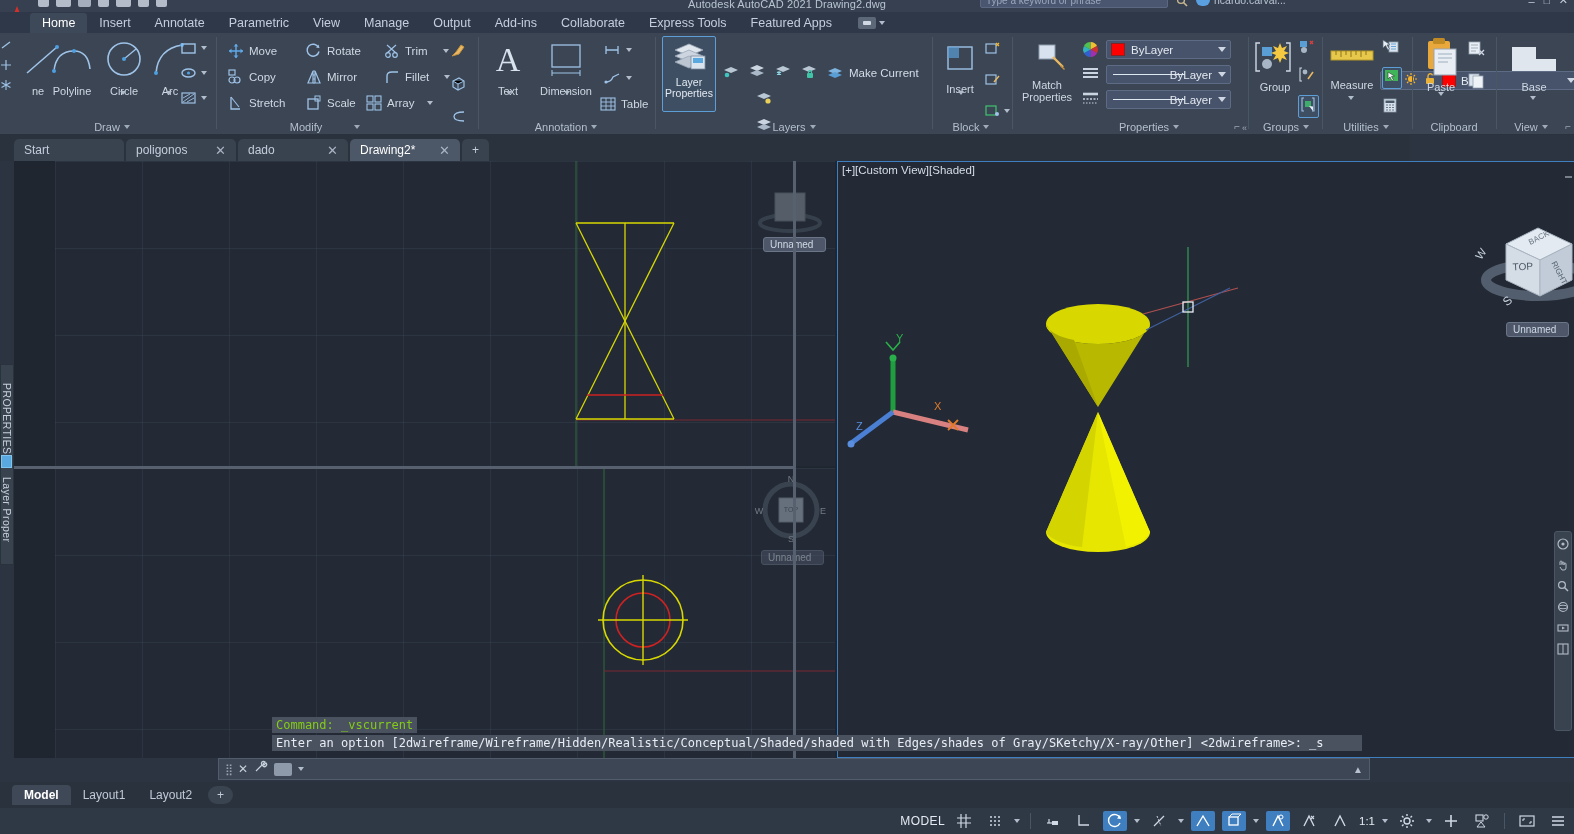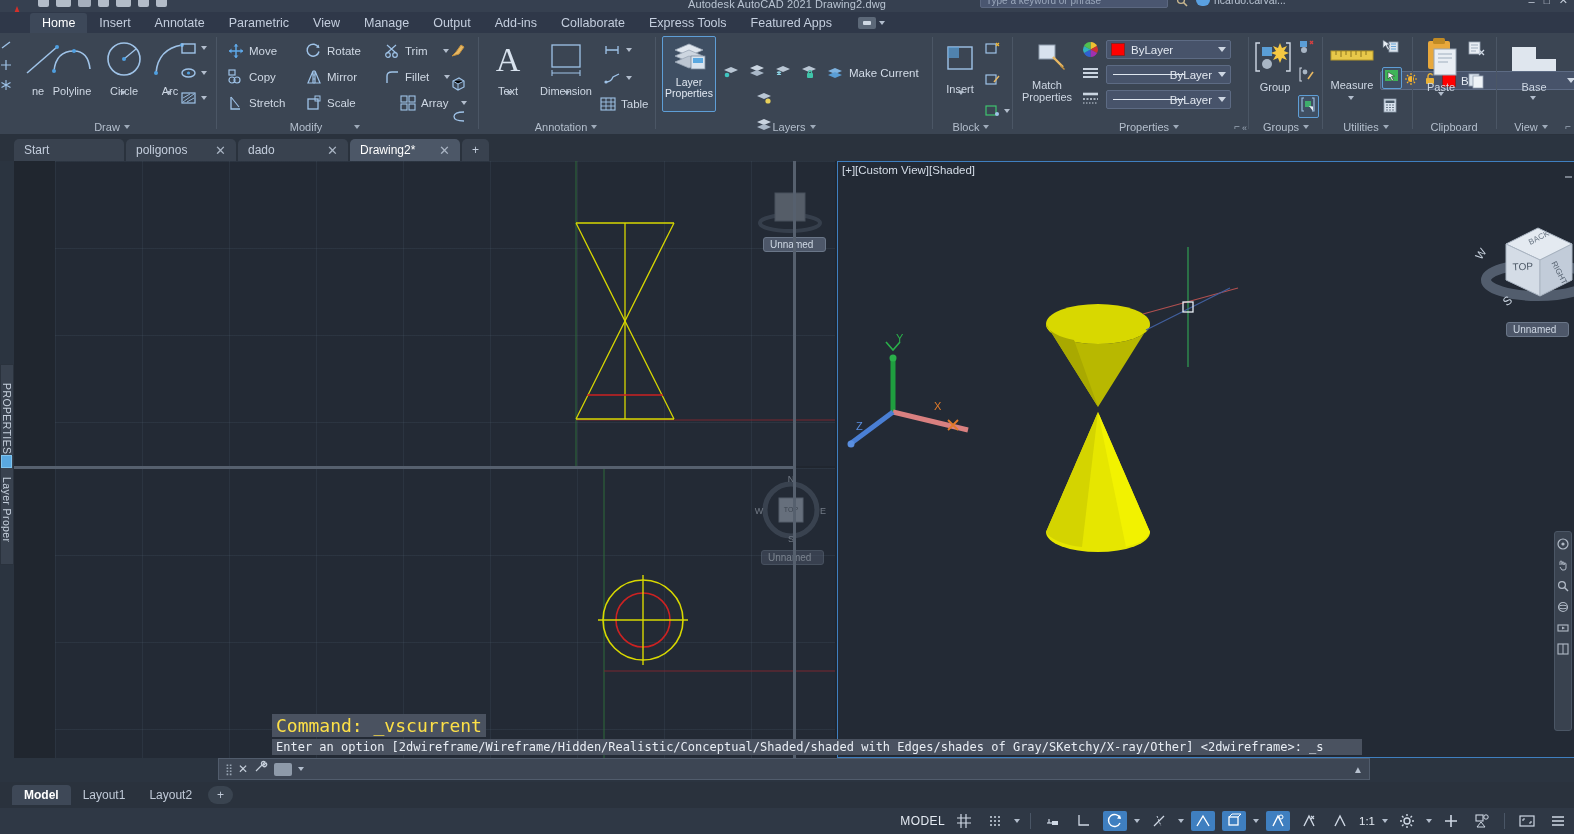--- a/index.html
+++ b/index.html
@@ -124,21 +124,21 @@
 
   
   .viewcube { position:absolute; }
   .vc-label {
     position:absolute; background:#4d5769; border:1px solid #6a7688;
     border-radius:3px; font-size:10px; color:#cfd8e4; padding:1px 12px 1px 6px;
   }
 
   
   .cmdhist { position:absolute; left:272px; top:714px; width:1090px; font-family:"DejaVu Sans Mono", monospace; }
-  .cmdline1 { background:#4a5260; color:#fde047; font-size:18px; padding:1px 4px; display:inline-block; }
+  .cmdline1 { background:#4a5260; color:#84cc16; font-size:12px; padding:1px 4px; display:inline-block; }
   .cmdline2 { background:#4a5260; color:#e8edf4; font-size:12px; padding:1px 4px; display:block; margin-top:2px; white-space:nowrap; overflow:hidden;}
   .cmdinput {
     position:absolute; left:218px; top:758px; width:1152px; height:22px;
     background:#3d4654; border:1px solid #515c6c; display:flex; align-items:center; gap:6px; padding:0 6px;
   }
   .cmd-drag { color:#97a3b2; font-size:11px; letter-spacing:-1px; }
   .cmd-prompt { width:18px; height:13px; background:#8e9aa9; border-radius:2px; }
   .cmd-scroll { position:absolute; right:6px; color:#b7c1cf; font-size:10px; }
 
   
@@ -360,21 +360,21 @@
         <span>Trim</span>
         <span class="caret" style="margin-left:10px;"></span>
       </div>
       <div class="smallbtn" style="left:162px;top:36px;">
         <svg width="16" height="16" viewBox="0 0 16 16">
             <path d="M3 14 L3 7 Q3 3 8 3 L14 3" fill="none" stroke="#9fc3e8" stroke-width="1.4"></path>
           </svg>
         <span>Fillet</span>
         <span class="caret" style="margin-left:10px;"></span>
       </div>
-      <div class="smallbtn" style="left:178px;top:62px;">
+      <div class="smallbtn" style="left:144px;top:62px;">
         <svg width="16" height="16" viewBox="0 0 16 16">
             <rect x="1" y="1" width="6" height="6" fill="none" stroke="#9fc3e8" stroke-width="1.1"></rect>
             <rect x="9" y="1" width="6" height="6" fill="none" stroke="#9fc3e8" stroke-width="1.1"></rect>
             <rect x="1" y="9" width="6" height="6" fill="none" stroke="#9fc3e8" stroke-width="1.1"></rect>
             <rect x="9" y="9" width="6" height="6" fill="none" stroke="#9fc3e8" stroke-width="1.1"></rect>
           </svg>
         <span>Array</span>
         <span class="caret" style="margin-left:8px;"></span>
       </div>
 

